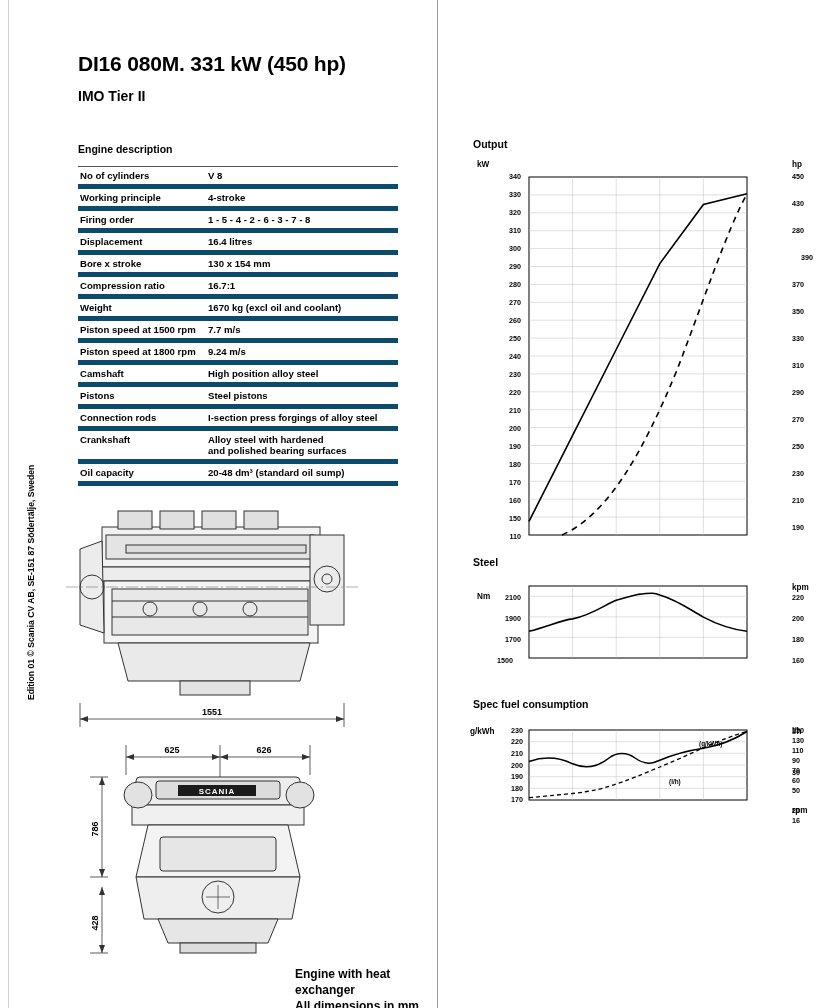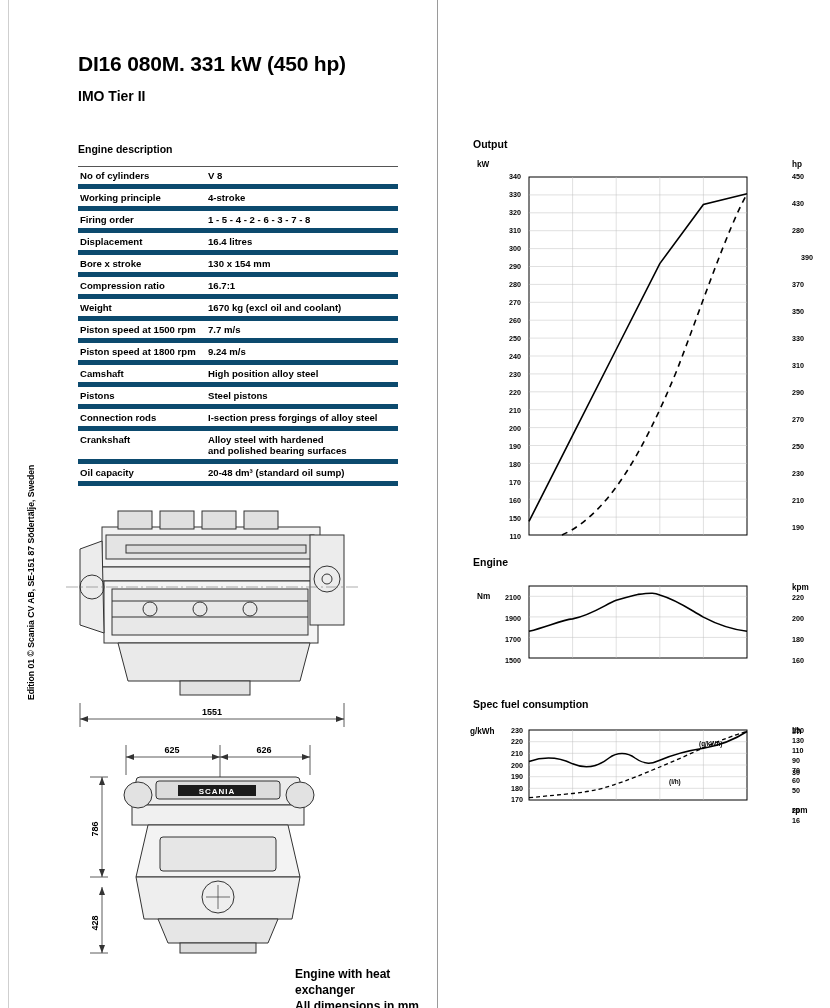--- a/index.html
+++ b/index.html
@@ -326,21 +326,21 @@
     <div class="tickL" style="left:355px;top:307px;">350</div>
     <div class="tickL" style="left:355px;top:334px;">330</div>
     <div class="tickL" style="left:355px;top:361px;">310</div>
     <div class="tickL" style="left:355px;top:388px;">290</div>
     <div class="tickL" style="left:355px;top:415px;">270</div>
     <div class="tickL" style="left:355px;top:442px;">250</div>
     <div class="tickL" style="left:355px;top:469px;">230</div>
     <div class="tickL" style="left:355px;top:496px;">210</div>
     <div class="tickL" style="left:355px;top:523px;">190</div>
 
-    <div class="chart-title" style="left:36px;top:556px;">Engine</div>
+    <div class="chart-title" style="left:36px;top:556px;">Steel</div>
     <div class="axis-unit" style="left:40px;top:583px;margin-top:9px;">Nm</div>
     <div class="axis-unit" style="left:355px;top:583px;">kpm</div>
 
     <svg width="393" height="90" viewBox="0 0 393 90" style="position:absolute;left:0;top:578px;">
 
       <rect x="92" y="8" width="218" height="72" fill="#fff" stroke="#000" stroke-width="1"></rect>
       <g stroke="#c0c0c0" stroke-width="0.5">
         <line x1="92" y1="18.3" x2="310" y2="18.3"></line>
         <line x1="92" y1="38.9" x2="310" y2="38.9"></line>
         <line x1="92" y1="59.4" x2="310" y2="59.4"></line>
@@ -350,21 +350,21 @@
         <line x1="266.4" y1="8" x2="266.4" y2="80"></line>
       </g>
       <path d="M92 53.3 C 112 48, 125 42, 135.6 40.9 C 155 37, 170 25.5, 179.2 22.3
                C 195 17.5, 205 15.5, 201 16.4 C 215 14.5, 218 15, 222.8 17
                C 240 22, 252 31, 266.4 39.1 C 285 49, 300 52, 310 53.3" fill="none" stroke="#000" stroke-width="1.6"></path>
     </svg>
 
     <div class="tick" style="left:52px;top:593px;width:32px;">2100</div>
     <div class="tick" style="left:52px;top:614px;width:32px;">1900</div>
     <div class="tick" style="left:52px;top:635px;width:32px;">1700</div>
-    <div class="tick" style="left:52px;top:656px;width:32px;">1500</div>
+    <div class="tick" style="left:52px;top:656px;width:32px;text-align:center;">1500</div>
 
     <div class="tickL" style="left:355px;top:593px;">220</div>
     <div class="tickL" style="left:355px;top:614px;">200</div>
     <div class="tickL" style="left:355px;top:635px;">180</div>
     <div class="tickL" style="left:355px;top:656px;">160</div>
 
     <div class="chart-title" style="left:36px;top:698px;">Spec fuel consumption</div>
     <div class="axis-unit" style="left:33px;top:727px;">g/kWh</div>
     <div class="axis-unit" style="left:355px;top:727px;">l/h</div>
 

